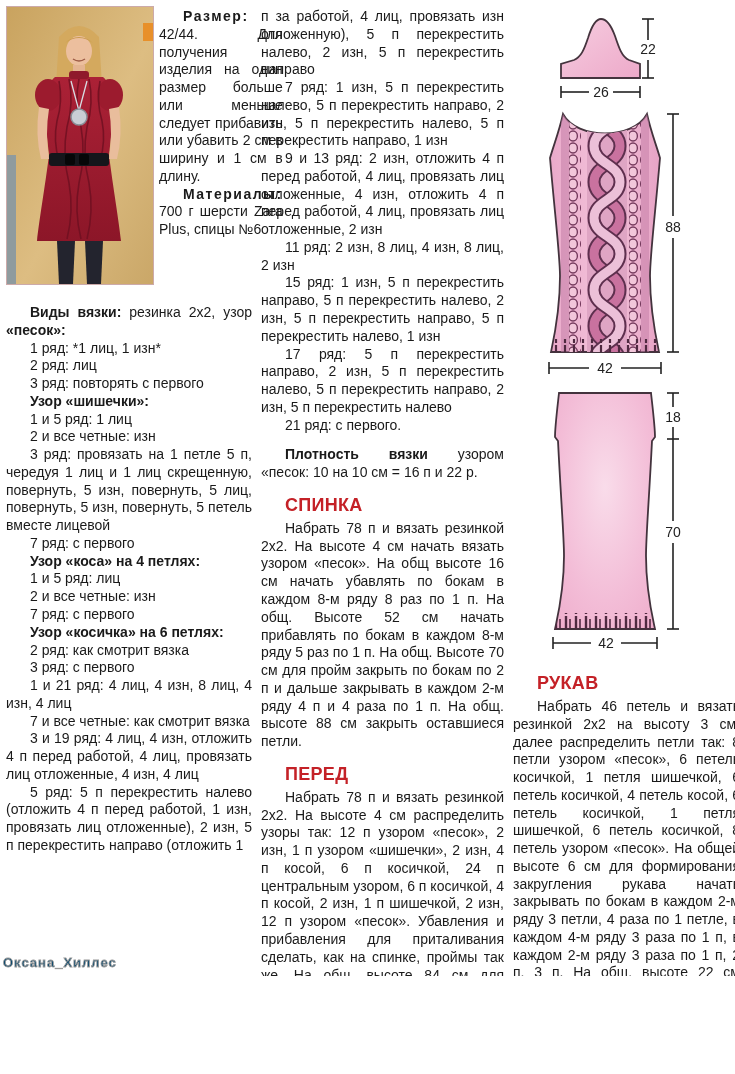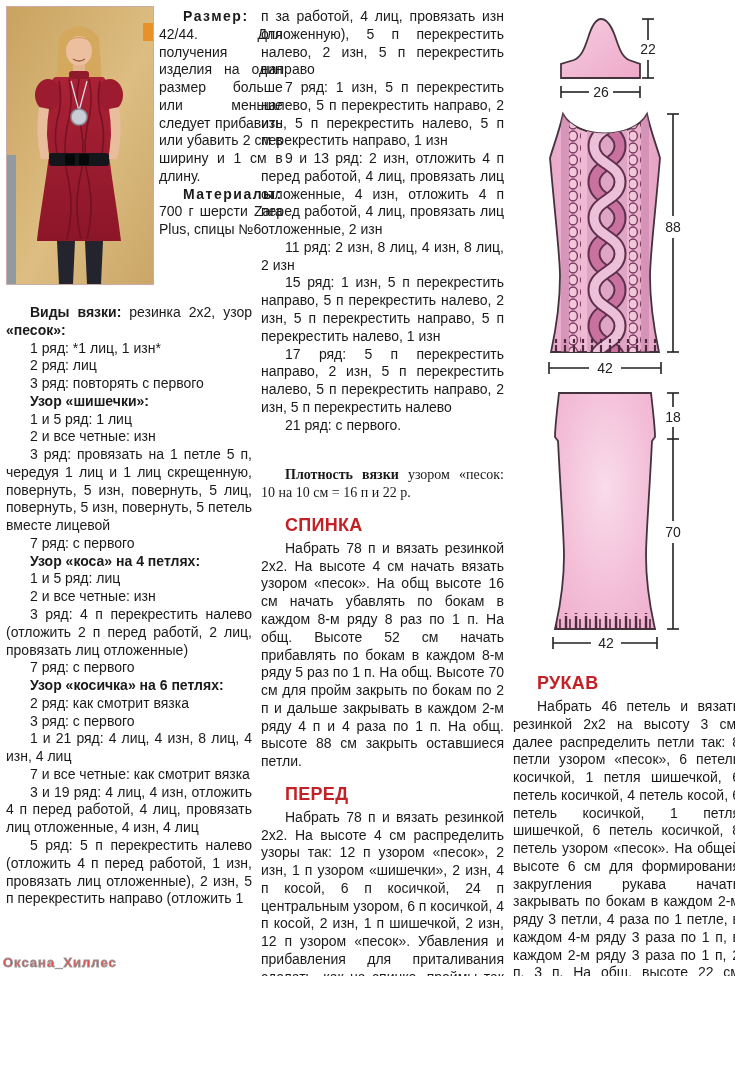--- a/index.html
+++ b/index.html
@@ -17,31 +17,31 @@
   .col{box-sizing:border-box;}
   .col1{width:246px;flex:0 0 246px;}
   .col2{width:243px;flex:0 0 243px;padding-top:2px;}
   .col3{width:227px;flex:0 0 227px;}
   .top-row{display:flex;gap:5px;height:282px;}
   .photo{width:146px;height:277px;flex:0 0 146px;border:1px solid #caa;overflow:hidden;}
   .size-block{flex:1;font-size:13.5px;line-height:1.24;text-align:justify;padding-top:2px;}
   .textflow{margin-top:16px;}
   p.para{margin:0;font-size:14px;line-height:1.27;text-align:justify;text-indent:24px;}
   p.para.noind{text-indent:0;}
-  p.para.mt{margin-top:32px;font-family:Liberation Serif, serif;}
+  p.para.mt{margin-top:12px;}
   .b{font-weight:700;}
   .spaced{letter-spacing:1.5px;}
   .rhead{
     color:#c42127;font-weight:700;font-size:18px;
     margin:13px 0 4px 0;text-indent:24px;letter-spacing:.3px;
   }
   .watermark{
     position:absolute;left:3px;bottom:6px;
     font-size:13px;font-weight:700;letter-spacing:1px;
-    color:#ef4444;
+    color:#0c4a6e;
     -webkit-text-stroke:0.8px #9a9a9a;
   }
   .diagrams svg{display:block;margin-left:30px;}
   .dimtxt{font-family:"Liberation Sans","DejaVu Sans",sans-serif;font-size:14px;fill:#222;}
 </style>
 </head>
 <body>
 
 <div class="page">
 
@@ -111,21 +111,20 @@
         <p class="para"><span>2 ряд: лиц</span></p>
         <p class="para"><span>3 ряд: повторять с первого</span></p>
         <p class="para"><span class="b">Узор «шишечки»:</span></p>
         <p class="para"><span>1 и 5 ряд: 1 лиц</span></p>
         <p class="para"><span>2 и все четные: изн</span></p>
         <p class="para"><span>3 ряд: провязать на 1 петле 5 п, чередуя 1 лиц и 1 лиц скрещенную, повернуть, 5 изн, повернуть, 5 лиц, повернуть, 5 изн, повернуть, 5 петель вместе лицевой</span></p>
         <p class="para"><span>7 ряд: с первого</span></p>
         <p class="para"><span class="b">Узор «коса» на 4 петлях:</span></p>
         <p class="para"><span>1 и 5 ряд: лиц</span></p>
         <p class="para"><span>2 и все четные: изн</span></p>
-        <p class="para"><span>3 ряд: 4 п перекрестить налево (отложить 2 п перед работй, 2 лиц, провязать лиц отложенные)</span></p>
         <p class="para"><span>7 ряд: с первого</span></p>
         <p class="para"><span class="b">Узор «косичка» на 6 петлях:</span></p>
         <p class="para"><span>2 ряд: как смотрит вязка</span></p>
         <p class="para"><span>3 ряд: с первого</span></p>
         <p class="para"><span>1 и 21 ряд: 4 лиц, 4 изн, 8 лиц, 4 изн, 4 лиц</span></p>
         <p class="para"><span>7 и все четные: как смотрит вязка</span></p>
         <p class="para"><span>3 и 19 ряд: 4 лиц, 4 изн, отложить 4 п перед работой, 4 лиц, провязать лиц отложенные, 4 изн, 4 лиц</span></p>
         <p class="para"><span>5 ряд: 5 п перекрестить налево (отложить 4 п перед работой, 1 изн, провязать лиц отложенные), 2 изн, 5 п перекрестить направо (отложить 1</span></p>
       </div>
   </div>

